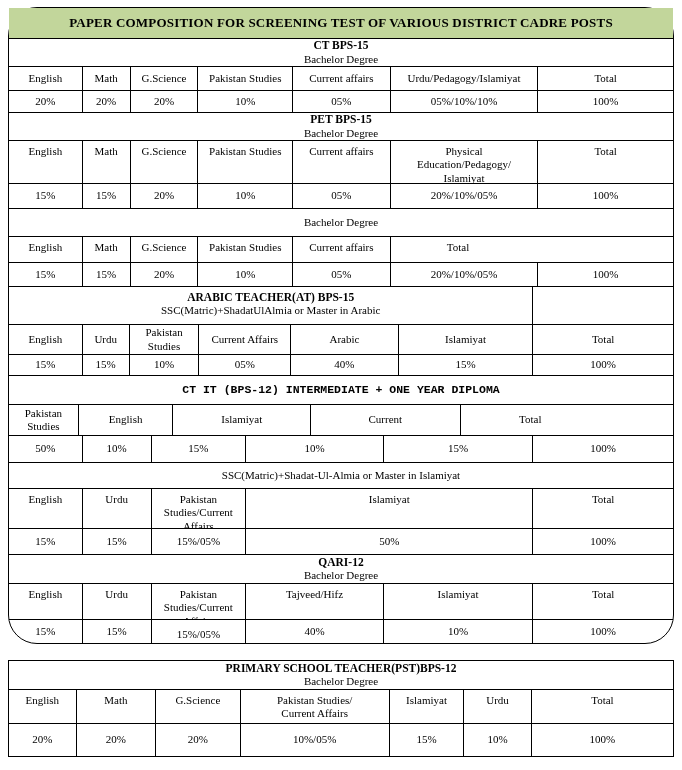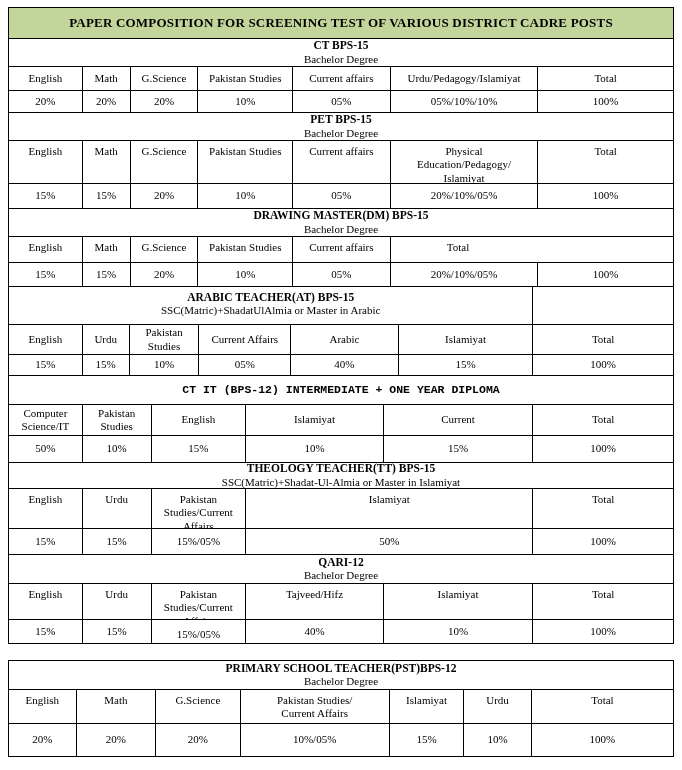--- a/index.html
+++ b/index.html
@@ -1,19 +1,19 @@
 <!DOCTYPE html>
 <html><head>
 <meta charset="utf-8">
 <style>
   html,body{margin:0;padding:0;background:#ffffff;}
   body{font-family:"Liberation Serif", serif; color:#000; -webkit-font-smoothing:antialiased;}
   .page{position:relative;width:682px;height:770px;background:#ffffff;overflow:hidden;}
   .doc-table{width:666px;margin-left:8px;border:1.5px solid #000;box-sizing:border-box;background:#fff;}
-  .doc-table.first{margin-top:7px;}
+  .doc-table.first{margin-top:7px;border-radius:29px;}
   .doc-table.second{margin-top:16px;}
   .row{display:flex;box-sizing:border-box;border-top:1px solid #000;align-items:stretch;}
   .doc-table > .row:first-child{border-top:none;}
   .doc-table > .section:first-child > .row:first-child{border-top:none;}
   .cell{box-sizing:border-box;border-left:1px solid #000;display:flex;flex-direction:column;
         align-items:center;justify-content:center;text-align:center;white-space:pre-line;
         line-height:1.22;padding:1px 3px;font-size:11px;overflow:hidden;}
   .cell:first-child{border-left:none;}
   .head-row.align-top .cell{justify-content:flex-start;padding-top:4px;}
   .v-top{justify-content:flex-start !important;padding-top:3px !important;}
@@ -77,21 +77,21 @@
           <div class="cell" style="width: 7.21%;">15%</div>
           <div class="cell" style="width: 10.21%;">20%</div>
           <div class="cell" style="width: 14.26%;">10%</div>
           <div class="cell" style="width: 14.71%;">05%</div>
           <div class="cell" style="width: 22.22%;">20%/10%/05%</div>
           <div class="cell" style="width: 20.43%;">100%</div>
         </div>
       </div>
       <div class="section">
         <div class="row title-row" style="height: 28px;">
-          <div class="cell title-cell" style="width: 100%;"><div class="sec-title">DRAWING MASTER(DM) BPS-15</div><div class="sec-subtitle">Bachelor Degree</div></div>
+          <div class="cell title-cell" style="width: 100%;"><div class="sec-subtitle">Bachelor Degree</div></div>
         </div>
         <div class="row head-row align-top" style="height: 26px;">
           <div class="cell" style="width: 10.96%;">English</div>
           <div class="cell" style="width: 7.21%;">Math</div>
           <div class="cell" style="width: 10.21%;">G.Science</div>
           <div class="cell" style="width: 14.26%;">Pakistan Studies</div>
           <div class="cell" style="width: 14.71%;">Current affairs</div>
           <div class="cell" style="width: 20.43%;">Total</div>
         </div>
         <div class="row value-row" style="height: 24px;">
@@ -127,41 +127,39 @@
           <div class="cell" style="width: 16.22%;">40%</div>
           <div class="cell" style="width: 20.27%;">15%</div>
           <div class="cell" style="width: 21.17%;">100%</div>
         </div>
       </div>
       <div class="section">
         <div class="row title-row" style="height: 29px; font-family: Liberation Mono, monospace;">
           <div class="cell title-cell" style="width: 100%;"><div class="sec-title">CT IT (BPS-12) INTERMEDIATE + ONE YEAR DIPLOMA</div></div>
         </div>
         <div class="row head-row" style="height: 31px;">
-          <div class="cell" style="width: 10.96%;">Computer
-Science/IT</div>
           <div class="cell" style="width: 10.36%;">Pakistan
 Studies</div>
           <div class="cell" style="width: 14.26%;">English</div>
           <div class="cell" style="width: 20.72%;">Islamiyat</div>
           <div class="cell" style="width: 22.52%;">Current</div>
           <div class="cell" style="width: 21.17%;">Total</div>
         </div>
         <div class="row value-row" style="height: 27px;">
           <div class="cell" style="width: 10.96%;">50%</div>
           <div class="cell" style="width: 10.36%;">10%</div>
           <div class="cell" style="width: 14.26%;">15%</div>
           <div class="cell" style="width: 20.72%;">10%</div>
           <div class="cell" style="width: 22.52%;">15%</div>
           <div class="cell" style="width: 21.17%;">100%</div>
         </div>
       </div>
       <div class="section">
         <div class="row title-row" style="height: 26px;">
-          <div class="cell title-cell" style="width: 100%;"><div class="sec-title">THEOLOGY TEACHER(TT) BPS-15</div><div class="sec-subtitle">SSC(Matric)+Shadat-Ul-Almia or Master in Islamiyat</div></div>
+          <div class="cell title-cell" style="width: 100%;"><div class="sec-subtitle">SSC(Matric)+Shadat-Ul-Almia or Master in Islamiyat</div></div>
         </div>
         <div class="row head-row align-top" style="height: 40px;">
           <div class="cell" style="width: 10.96%;">English</div>
           <div class="cell" style="width: 10.36%;">Urdu</div>
           <div class="cell" style="width: 14.26%;">Pakistan
 Studies/Current
 Affairs</div>
           <div class="cell" style="width: 43.24%;">Islamiyat</div>
           <div class="cell" style="width: 21.17%;">Total</div>
         </div>

